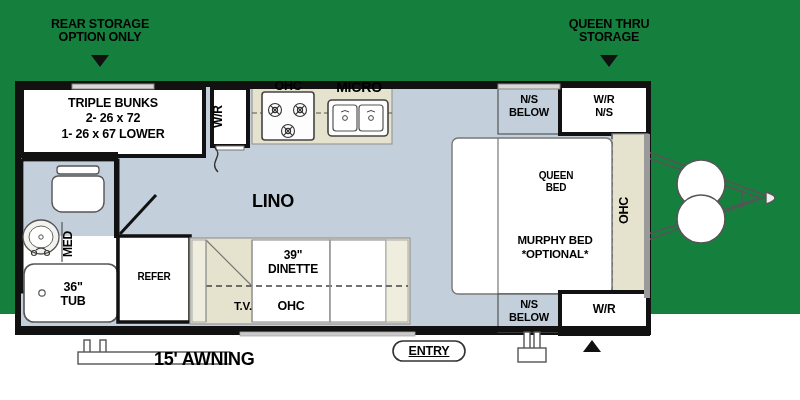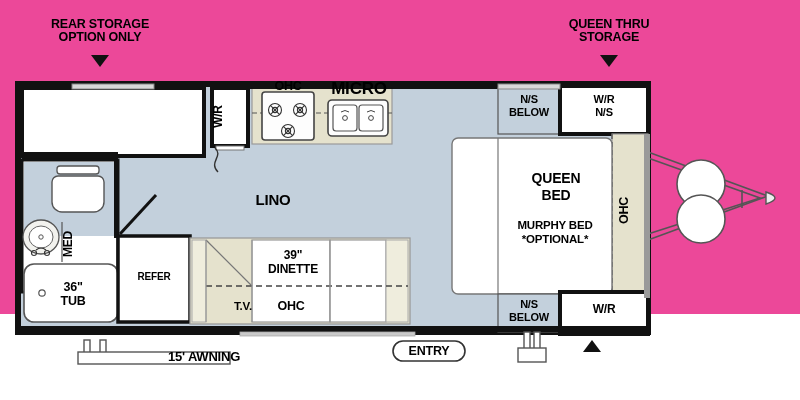--- a/index.html
+++ b/index.html
@@ -1,18 +1,18 @@
 <!DOCTYPE html>
 <html><head>
 <meta charset="utf-8">
 <style>
   html,body{margin:0;padding:0;background:#ffffff;}
   body{width:800px;height:400px;overflow:hidden;
        font-family:"Liberation Sans","DejaVu Sans",sans-serif;}
-  #stage{position:relative;width:800px;height:314px;background:#ec4899;}
+  #stage{position:relative;width:800px;height:314px;background:#15803d;}
   .lbl{position:absolute;font-weight:bold;color:#000;text-align:center;
        letter-spacing:-0.2px;line-height:1.05;white-space:pre-line;}
   .callout{font-size:12.5px;}
   svg{position:absolute;left:0;top:0;}
   .arrow{position:absolute;width:0;height:0;border-left:9px solid transparent;
          border-right:9px solid transparent;border-top:12px solid #111;}
   .arrowup{position:absolute;width:0;height:0;border-left:9px solid transparent;
          border-right:9px solid transparent;border-bottom:12px solid #111;}
   .vert{writing-mode:vertical-rl;transform:rotate(180deg);}
 </style>
@@ -150,59 +150,62 @@
   <div class="lbl callout" style="left:30px;top:18px;width:140px;">REAR STORAGE
 OPTION ONLY</div>
   <div class="arrow" style="left:91px;top:55px;"></div>
 
   <div class="lbl callout" style="left:539px;top:18px;width:140px;">QUEEN THRU
 STORAGE</div>
   <div class="arrow" style="left:600px;top:55px;"></div>
 
   <div class="arrowup" style="left:583px;top:340px;"></div>
 
+  <div class="lbl" style="left:22px;top:96px;width:182px;font-size:12.5px;line-height:1.22;">TRIPLE BUNKS
+2- 26 x 72
+1- 26 x 67 LOWER</div>
 
   <div class="lbl vert" style="left:212px;top:92px;width:36px;height:50px;font-size:12px;">W/R</div>
 
   <div class="lbl" style="left:258px;top:80px;width:60px;font-size:12.5px;">OHC</div>
 
-  <div class="lbl" style="left:328px;top:80px;width:62px;font-size:17px;">MICRO</div>
+  <div class="lbl" style="left:328px;top:80px;width:62px;font-size:14px;">MICRO</div>
 
   <div class="lbl" style="left:498px;top:93px;width:62px;font-size:11px;line-height:1.18;">N/S
 BELOW</div>
 
   <div class="lbl" style="left:562px;top:93px;width:84px;font-size:11px;line-height:1.18;">W/R
 N/S</div>
 
-  <div class="lbl" style="left:238px;top:192px;width:70px;font-size:15px;">LINO</div>
+  <div class="lbl" style="left:238px;top:192px;width:70px;font-size:18px;">LINO</div>
 
   <div class="lbl vert" style="left:62px;top:222px;width:22px;height:44px;font-size:12px;">MED</div>
 
   <div class="lbl" style="left:36px;top:280px;width:74px;font-size:12.5px;line-height:1.12;">36"
 TUB</div>
 
   <div class="lbl" style="left:120px;top:272px;width:68px;font-size:10px;">REFER</div>
 
   <div class="lbl" style="left:206px;top:300px;width:46px;font-size:11.5px;text-align:right;">T.V.</div>
 
   <div class="lbl" style="left:248px;top:248px;width:90px;font-size:12px;line-height:1.2;">39"
 DINETTE</div>
 
   <div class="lbl" style="left:252px;top:300px;width:78px;font-size:12.5px;">OHC</div>
 
-  <div class="lbl" style="left:500px;top:170px;width:112px;font-size:14px;line-height:1.2;">QUEEN
+  <div class="lbl" style="left:500px;top:170px;width:112px;font-size:10px;line-height:1.2;">QUEEN
 BED</div>
 
-  <div class="lbl" style="left:494px;top:218px;width:122px;font-size:11.5px;line-height:1.25;">MURPHY BED
+  <div class="lbl" style="left:494px;top:233px;width:122px;font-size:11.5px;line-height:1.25;">MURPHY BED
 *OPTIONAL*</div>
 
   <div class="lbl vert" style="left:618px;top:180px;width:24px;height:60px;font-size:12.5px;">OHC</div>
 
   <div class="lbl" style="left:498px;top:298px;width:62px;font-size:11px;line-height:1.18;">N/S
 BELOW</div>
 
   <div class="lbl" style="left:562px;top:303px;width:84px;font-size:12px;">W/R</div>
 
-  <div class="lbl" style="left:168px;top:350px;width:110px;font-size:13px;text-align:left;">15' AWNING</div>
-
-  <div class="lbl" style="left:393px;top:345px;width:72px;font-size:12.5px;">ENTRY</div>
+  <div class="lbl" style="left:154px;top:350px;width:110px;font-size:18px;text-align:left;">15' AWNING</div>
+
+  <div class="lbl" style="left:393px;top:345px;width:72px;font-size:12.5px;text-decoration:underline;">ENTRY</div>
 
 </div>
 
 </body></html>

